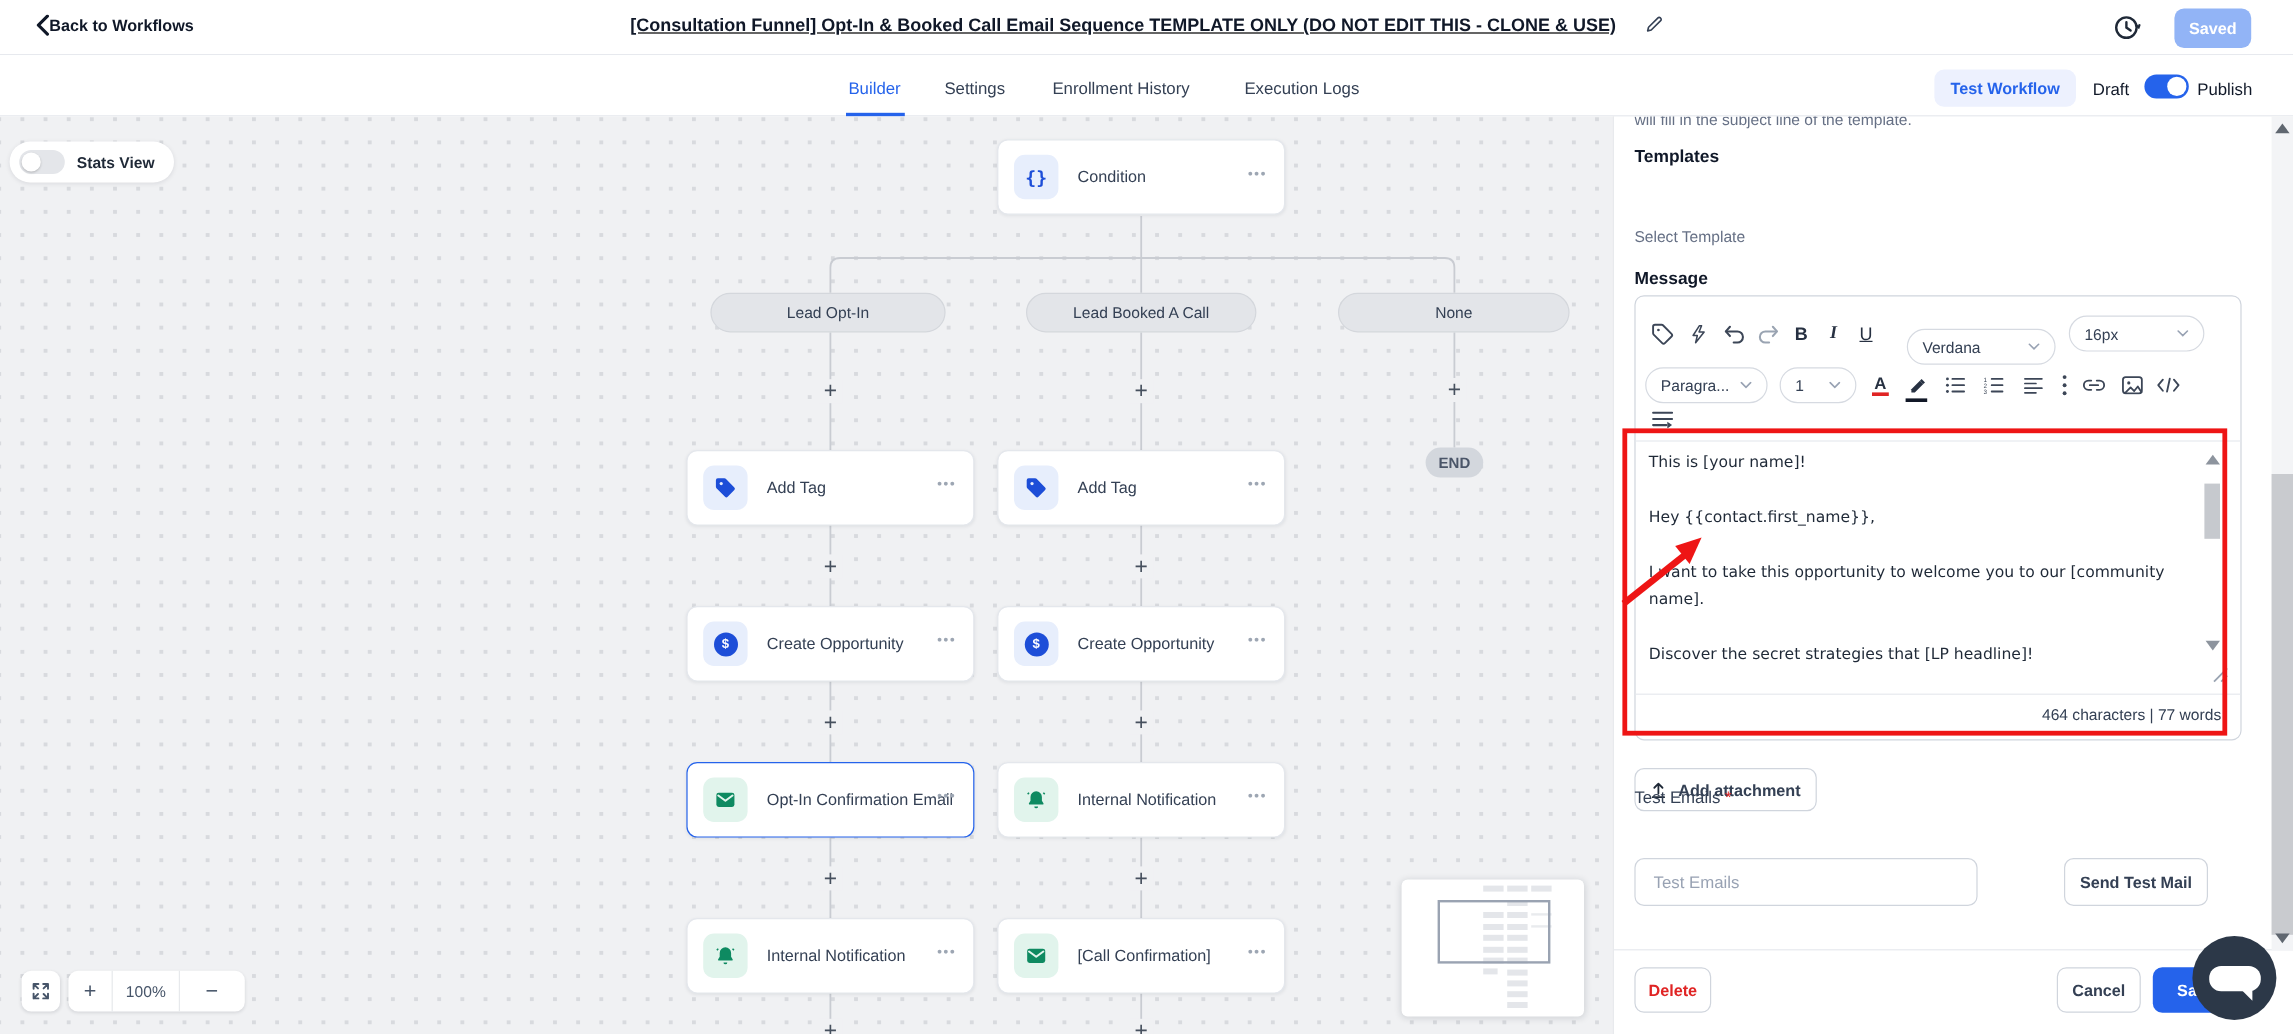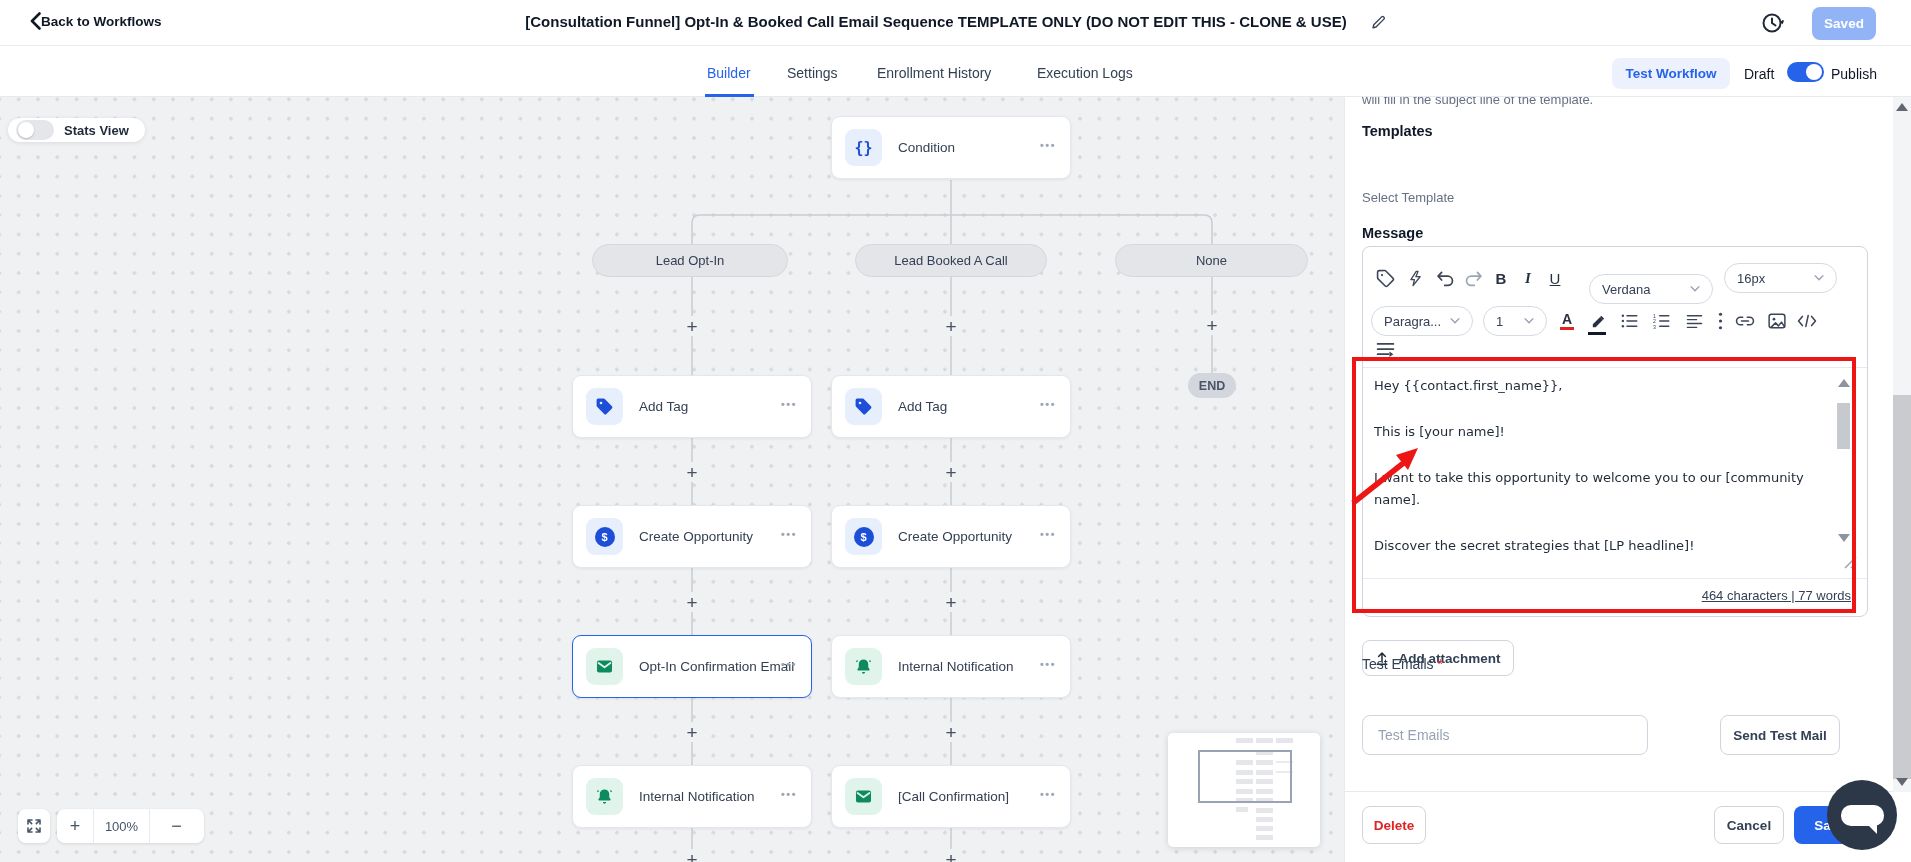--- a/index.html
+++ b/index.html
@@ -4,21 +4,21 @@
 <style>
   * { margin:0; padding:0; box-sizing:border-box; }
   html,body { width:1911px; height:862px; overflow:hidden; background:#fff;
     font-family:"Liberation Sans", sans-serif; }
   .abs { position:absolute; }
   #stage { position:relative; width:1911px; height:862px; background:#fff; }
 
   
   .topbar { left:0; top:0; width:1911px; height:46px; background:#fff; border-bottom:1px solid #e7e9ee; }
   .back { left:30px; top:12px; display:flex; align-items:center; font-size:13.5px; font-weight:600; color:#101828; }
-  .titlewrap { left:50%; transform:translateX(-50%); top:13px; display:flex; align-items:flex-end; gap:24px; white-space:nowrap; }
+  .titlewrap { left:50%; transform:translateX(-50%); top:13px; display:flex; align-items:flex-start; gap:24px; white-space:nowrap;text-decoration:underline; }
   .title { font-size:15px; font-weight:700; color:#101828; }
   .savedbtn { left:1812px; top:7px; width:64px; height:33px; background:#92b4f6; border-radius:8px; color:#fff;
     font-size:13.5px; font-weight:700; display:flex; align-items:center; justify-content:center; }
 
   
   .tabsbar { left:0; top:46px; width:1911px; height:51px; background:#fff; border-bottom:1px solid #e7e9ee; }
   .tab { top:65px; font-size:14px; color:#344054; font-weight:500; white-space:nowrap; }
   .tab.active { color:#2563eb; }
   .tabline { left:705px; top:94px; width:49px; height:3px; background:#2563eb; }
   .testwf { left:1612px; top:58px; width:118px; height:31px; background:#edf1fe; border-radius:8px; color:#2563eb;
@@ -42,21 +42,21 @@
   .ndots { position:absolute; right:14px; top:46%; transform:translateY(-50%); color:#9da6b3; font-size:11px; letter-spacing:1.5px; font-weight:700; }
   .braces { font-size:15px; font-weight:700; color:#1d4ed8; font-family:"DejaVu Sans Mono", monospace; }
   .dollarc { width:20px; height:20px; border-radius:50%; background:#1d4ed8; color:#fff; font-size:11px; font-weight:700;
     display:flex; align-items:center; justify-content:center; }
   .pill { position:absolute; height:33px; background:#e3e5e9; border:1px solid #d4d7dc; border-radius:999px;
     display:flex; align-items:center; justify-content:center; font-size:13px; color:#344054; }
   .endbadge { position:absolute; background:#d3d7dd; border-radius:999px; color:#4a5568; font-size:12.5px; font-weight:600;
     display:flex; align-items:center; justify-content:center; }
   .plus { position:absolute; width:20px; height:20px; margin-left:-10px; margin-top:-10px; background:#f0f1f3;
     color:#46505e; font-size:19px; font-weight:500; display:flex; align-items:center; justify-content:center; line-height:1; }
-  .statspill { position:absolute; left:8px; top:21px; height:24px; background:#fff; border-radius:999px;
+  .statspill { position:absolute; left:8px; top:21px; height:34px; background:#fff; border-radius:999px;
     box-shadow:0 1px 4px rgba(16,24,40,.1); display:flex; align-items:center; padding:0 16px 0 8px; gap:10px; }
   .statspill .tgl { width:38px; height:20px; background:#e4e6ea; border-radius:999px; position:relative; }
   .statspill .tgl .knob { position:absolute; left:2px; top:2px; width:16px; height:16px; background:#fff; border-radius:50%; box-shadow:0 1px 2px rgba(0,0,0,.2); }
   .statspill .lbl { font-size:13px; font-weight:600; color:#1f2937; }
   .ctrl { position:absolute; background:#fff; border-radius:8px; box-shadow:0 1px 3px rgba(16,24,40,.12); }
   .zoomgroup { left:57px; top:712px; width:147px; height:34px; display:flex; }
   .zoomgroup > div { display:flex; align-items:center; justify-content:center; color:#475569; }
   .zplus { width:37px; border-right:1px solid #e7e9ec; font-size:18px; }
   .zval { width:56px; border-right:1px solid #e7e9ec; font-size:13px; }
   .zminus { width:53px; font-size:18px; }
@@ -76,21 +76,21 @@
   .select .ph { position:absolute; left:15px; top:10px; font-size:14px; color:#98a2b3; }
   .editor { left:1362px; top:246px; width:506px; height:371px; border:1px solid #d0d5dd; border-radius:8px; background:#fff; }
   .tbi { position:absolute; width:24px; height:24px; display:flex; align-items:center; justify-content:center; color:#3c4657; }
   .tbtxt { font-size:15px; font-weight:700; color:#273142; }
   .tbpill { position:absolute; height:30px; border:1px solid #d6dae1; border-radius:999px; display:flex; align-items:center;
     padding:0 12px; font-size:13px; color:#344054; justify-content:space-between; }
   .edivider { position:absolute; left:0px; width:504px; height:1px; background:#e7e9ee; }
   .msgbody { position:absolute; left:11px; top:128px; width:456px; font-family:"DejaVu Sans", sans-serif;
     font-size:13px; color:#1f2937; line-height:22px; }
   .msgbody p { margin-bottom:24px; }
-  .charcount { position:absolute; right:16px; top:341px; font-size:13px; color:#344054;text-decoration:underline; }
+  .charcount { position:absolute; right:16px; top:341px; font-size:13px; color:#344054; }
   
   .isb-thumb { position:absolute; left:474px; top:156px; width:13px; height:46px; background:#c6c9ce; }
   .tri-up { width:0; height:0; border-left:6px solid transparent; border-right:6px solid transparent; border-bottom:8px solid #8d949e; }
   .tri-down { width:0; height:0; border-left:6px solid transparent; border-right:6px solid transparent; border-top:8px solid #8d949e; }
   .btn { border:1px solid #d0d5dd; border-radius:8px; background:#fff; display:flex; align-items:center; justify-content:center;
     font-size:13.5px; color:#344054; font-weight:600; }
   .input { border:1px solid #d0d5dd; border-radius:8px; background:#fff; font-size:14px; color:#101828; padding:0 15px;
     font-family:"Liberation Sans", sans-serif; }
   .input::placeholder { color:#98a2b3; }
   .savebtn { background:#2563eb; color:#fff; border:none; }
@@ -465,22 +465,22 @@
             <path d="M2 2.5 h20 M2 9 h20"></path>
           </g>
           <path d="M2 15.5 h14" stroke="#3c4657" stroke-width="2.2" stroke-linecap="round"></path>
           <path d="M17 12 l5 3.5 -5 3.5z" fill="#3c4657"></path>
         </svg>
     </div>
 
     <div class="edivider" style="top:120px;"></div>
 
     <div class="msgbody">
+      <p>This is [your name]!</p>
       <p>Hey {{contact.first_name}},</p>
-      <p>This is [your name]!</p>
       <p>I want to take this opportunity to welcome you to our [community name].</p>
       <p>Discover the secret strategies that [LP headline]!</p>
     </div>
 
     <div class="abs tri-up" style="left:475px; top:132px; position:absolute;"></div>
     <div class="isb-thumb"></div>
     <div class="abs tri-down" style="left:475px; top:287px; position:absolute;"></div>
     <svg style="position:absolute; left:478px; top:306px;" width="16" height="16" viewBox="0 0 16 16">
         <g stroke="#9aa4b2" stroke-width="1.5">
           <path d="M15 4 L4 15"></path>

